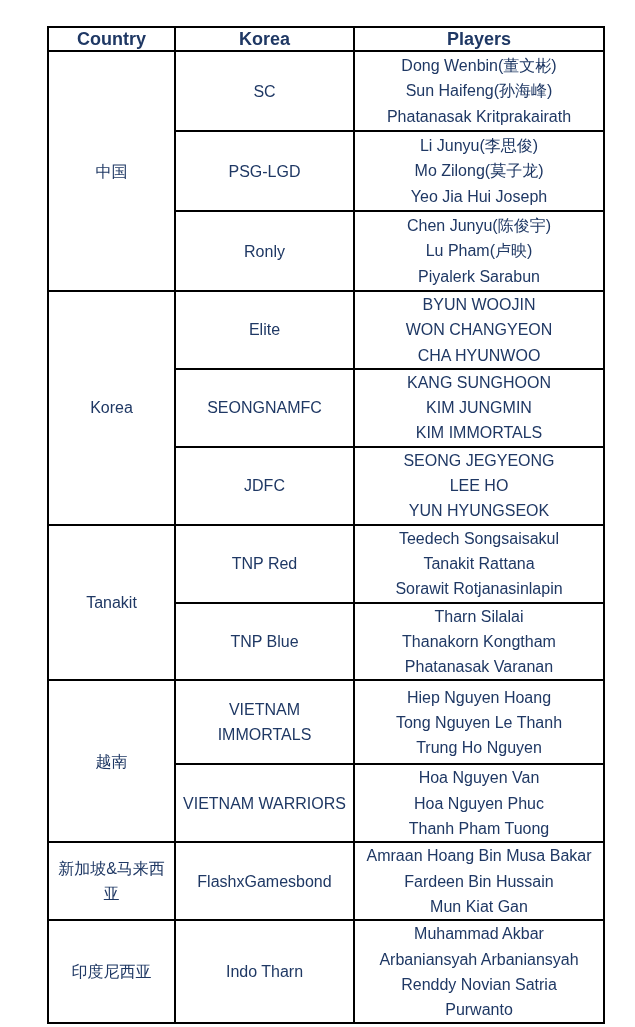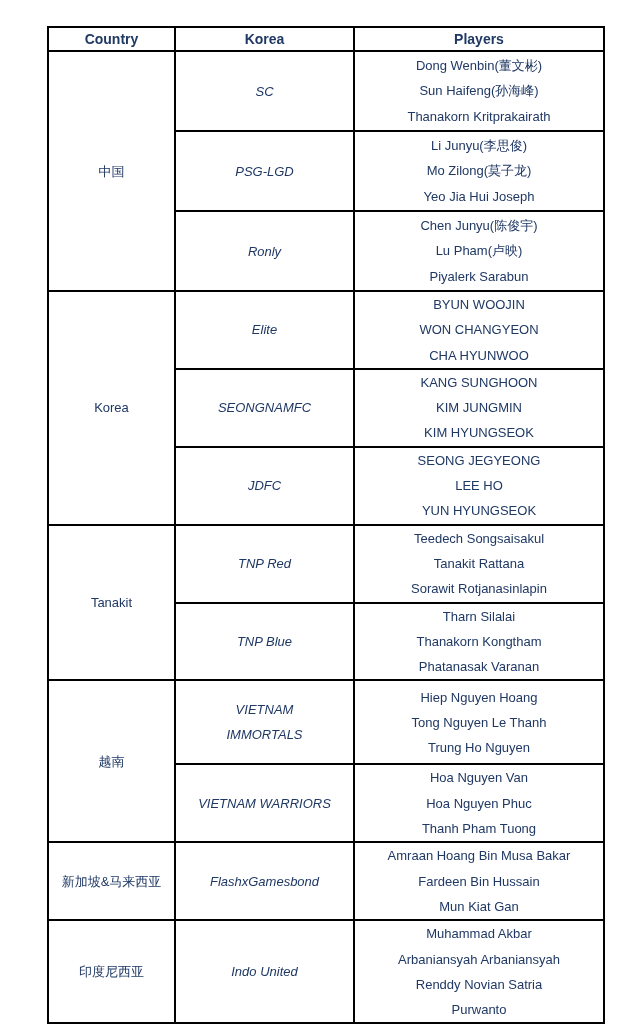--- a/index.html
+++ b/index.html
@@ -1,26 +1,26 @@
 <!DOCTYPE html>
 <html><head>
 <meta charset="utf-8">
 <style>
   html, body { margin: 0; padding: 0; background: #ffffff; }
   body { width: 635px; height: 1027px; position: relative; overflow: hidden;
          font-family: "Liberation Sans", "DejaVu Sans", sans-serif; color: #1f3864; }
   table.roster { position: absolute; left: 47px; top: 26px; border-collapse: collapse;
                  width: 556px; table-layout: fixed; }
   table.roster th, table.roster td { border: 2px solid #000; text-align: center; vertical-align: middle;
-                                     padding: 0 4px; font-size: 13px; }
-  table.roster th { font-weight: bold; height: 22px; line-height: 22px; font-size: 14px; }
+                                     padding: 0 4px; font-size: 16px; }
+  table.roster th { font-weight: bold; height: 22px; line-height: 22px; font-size: 18px; }
   col.c1 { width: 127px; } col.c2 { width: 179px; } col.c3 { width: 250px; }
   .players div { height: 25.3px; line-height: 25.3px; white-space: nowrap; }
   .country { font-size: 17px; line-height: 25px; }
-  .team { line-height: 25px; font-style: italic; }
+  .team { line-height: 25px; }
 </style>
 </head>
 <body>
 
 <table class="roster">
   <colgroup>
       <col class="c1">
       <col class="c2">
       <col class="c3">
     </colgroup>
@@ -32,21 +32,21 @@
     </tr>
   </thead>
   <tbody>
 
     <tr style="height:80px">
       <td rowspan="3" class="country">中国</td>
       <td class="team">SC</td>
       <td class="players">
         <div>Dong Wenbin(董文彬)</div>
         <div>Sun Haifeng(孙海峰)</div>
-        <div>Thanakorn Kritprakairath</div>
+        <div>Phatanasak Kritprakairath</div>
       </td>
     </tr>
     <tr style="height:80px">
       <td class="team">PSG-LGD</td>
       <td class="players">
         <div>Li Junyu(李思俊)</div>
         <div>Mo Zilong(莫子龙)</div>
         <div>Yeo Jia Hui Joseph</div>
       </td>
     </tr>
@@ -66,21 +66,21 @@
         <div>BYUN WOOJIN</div>
         <div>WON CHANGYEON</div>
         <div>CHA HYUNWOO</div>
       </td>
     </tr>
     <tr style="height:76px">
       <td class="team">SEONGNAMFC</td>
       <td class="players">
         <div>KANG SUNGHOON</div>
         <div>KIM JUNGMIN</div>
-        <div>KIM HYUNGSEOK</div>
+        <div>KIM IMMORTALS</div>
       </td>
     </tr>
     <tr style="height:76px">
       <td class="team">JDFC</td>
       <td class="players">
         <div>SEONG JEGYEONG</div>
         <div>LEE HO</div>
         <div>YUN HYUNGSEOK</div>
       </td>
     </tr>
@@ -130,21 +130,21 @@
       <td class="team">FlashxGamesbond</td>
       <td class="players">
         <div>Amraan Hoang Bin Musa Bakar</div>
         <div>Fardeen Bin Hussain</div>
         <div>Mun Kiat Gan</div>
       </td>
     </tr>
 
     <tr style="height:101px">
       <td class="country">印度尼西亚</td>
-      <td class="team">Indo United</td>
+      <td class="team">Indo Tharn</td>
       <td class="players">
         <div>Muhammad Akbar</div>
         <div>Arbaniansyah Arbaniansyah</div>
         <div>Renddy Novian Satria</div>
         <div>Purwanto</div>
       </td>
     </tr>
   </tbody>
 </table>
 

